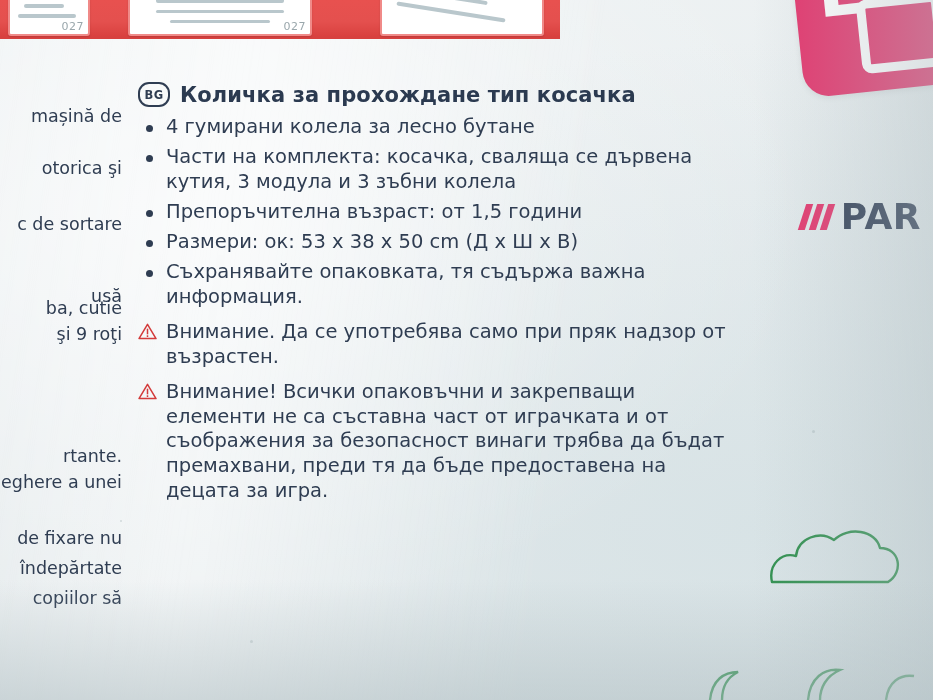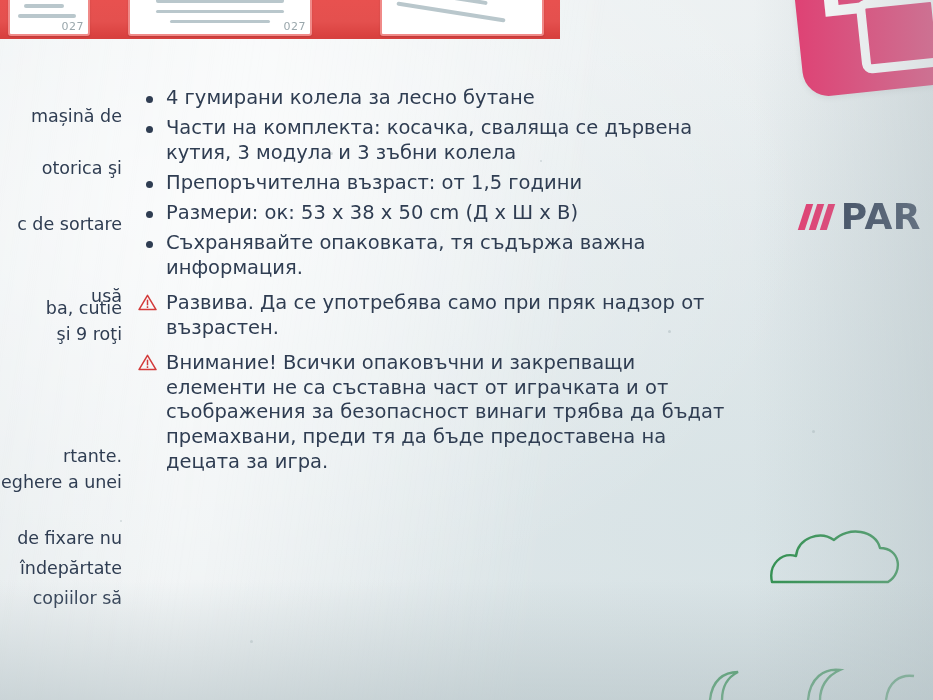--- a/index.html
+++ b/index.html
@@ -343,38 +343,42 @@
     <div class="lrow" style="top:234px;">şi 9 roţi</div>
     <div class="lrow" style="top:356px;">rtante.</div>
     <div class="lrow" style="top:382px;">eghere a unei</div>
     <div class="lrow" style="top:438px;">de fixare nu</div>
     <div class="lrow" style="top:468px;">îndepărtate</div>
     <div class="lrow" style="top:498px;">copiilor să</div>
   </div>
 
   <div class="bg-block">
 
+    <div class="bg-head">
+      <div class="lang-chip">BG</div>
+      <div class="bg-title">Количка за прохождане тип косачка</div>
+    </div>
 
     <ul class="bullets">
       <li>4 гумирани колела за лесно бутане</li>
       <li>Части на комплекта: косачка, сваляща се дървена кутия, 3 модула и 3 зъбни колела</li>
       <li>Препоръчителна възраст: от 1,5 години</li>
       <li>Размери: ок: 53 x 38 x 50 cm (Д х Ш х В)</li>
       <li>Съхранявайте опаковката, тя съдържа важна информация.</li>
     </ul>
 
     <div class="warnings">
 
       <div class="warn-row">
         <svg class="warn-ico" viewBox="0 0 20 18">
           <path d="M10 1.5 L19 16.5 L1 16.5 Z" fill="none" stroke="#d33b3b" stroke-width="1.6" stroke-linejoin="round"></path>
           <rect x="9.2" y="6" width="1.6" height="6" fill="#d33b3b"></rect>
           <rect x="9.2" y="13" width="1.6" height="1.8" fill="#d33b3b"></rect>
         </svg>
-        <span>Развива. Да се употребява само при пряк надзор от възрастен.</span>
+        <span>Внимание. Да се употребява само при пряк надзор от възрастен.</span>
       </div>
 
       <div class="warn-row">
         <svg class="warn-ico" viewBox="0 0 20 18">
           <path d="M10 1.5 L19 16.5 L1 16.5 Z" fill="none" stroke="#d33b3b" stroke-width="1.6" stroke-linejoin="round"></path>
           <rect x="9.2" y="6" width="1.6" height="6" fill="#d33b3b"></rect>
           <rect x="9.2" y="13" width="1.6" height="1.8" fill="#d33b3b"></rect>
         </svg>
         <span>Внимание! Всички опаковъчни и закрепващи елементи не са съставна част от играчката и от съображения за безопасност винаги трябва да бъдат премахвани, преди тя да бъде предоставена на децата за игра.</span>
       </div>

